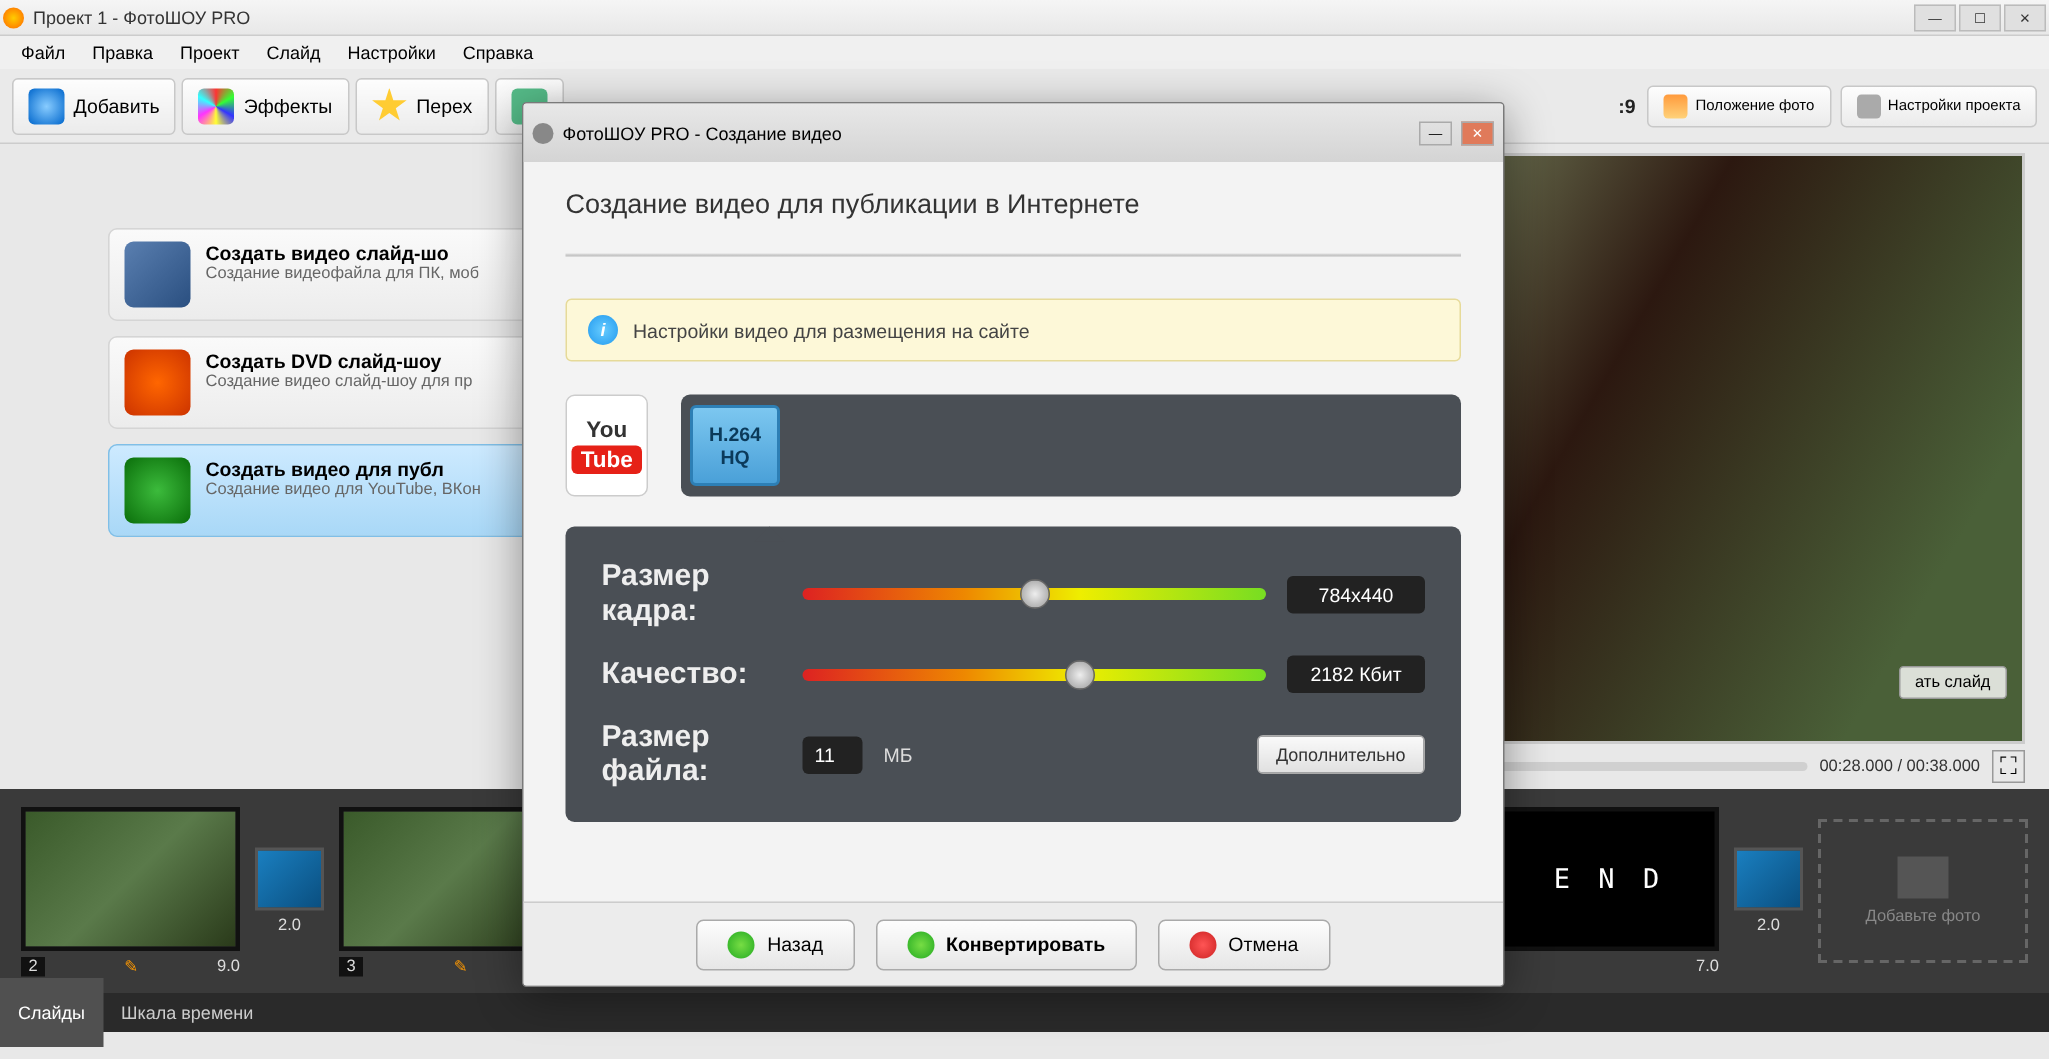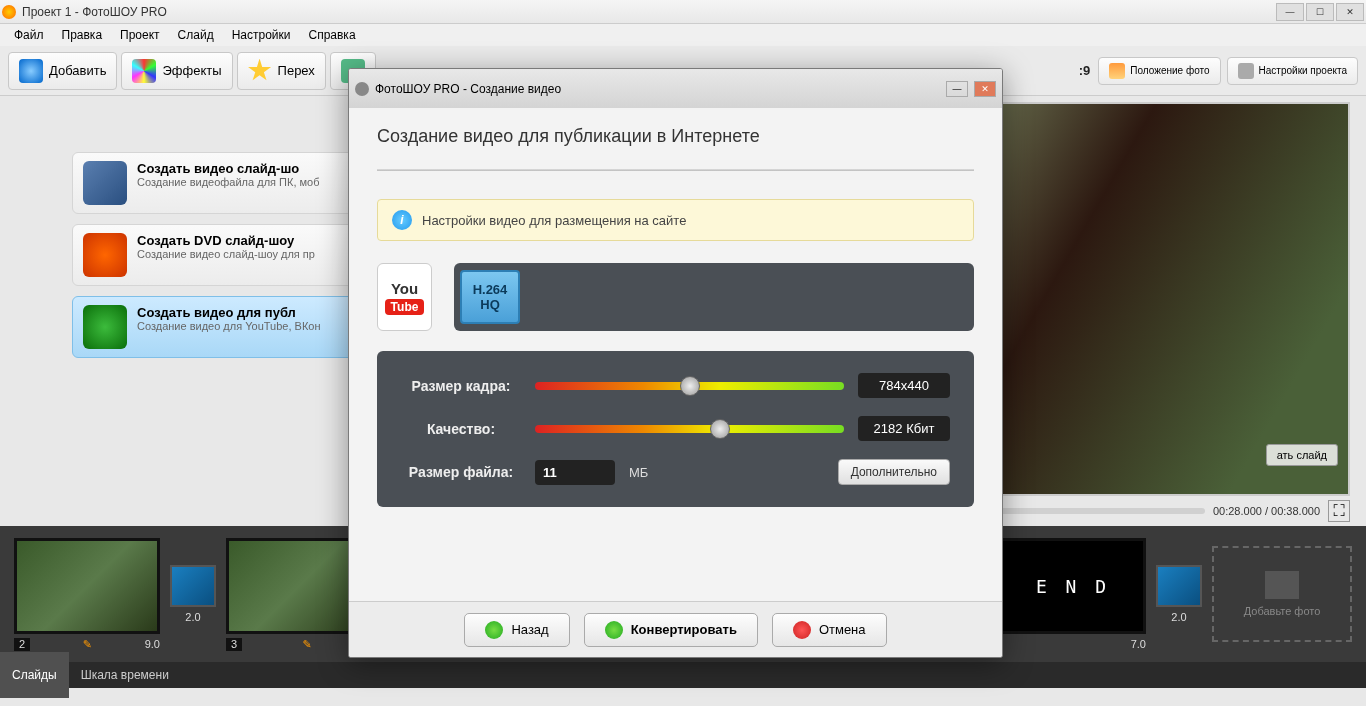--- a/index.html
+++ b/index.html
@@ -76,32 +76,32 @@
 
 .modal-body{flex:1;padding:18px 28px 10px;display:flex;flex-direction:column;}
 .modal-body h2{font-size:18px;font-weight:normal;color:#333;margin-bottom:22px;}
 .modal-sep{height:2px;background:linear-gradient(#ddd,#bbb);margin-bottom:28px;}
 
 .info-banner{background:#fdf8d8;border:1px solid #e6da99;border-radius:4px;padding:10px 14px;display:flex;align-items:center;gap:10px;font-size:13px;color:#444;margin-bottom:22px;}
 .info-banner .ii{width:20px;height:20px;background:radial-gradient(circle,#6cf,#29e);border-radius:50%;display:flex;align-items:center;justify-content:center;color:#fff;font-size:12px;font-weight:bold;font-style:italic;}
 
 .codec-row{display:flex;gap:22px;margin-bottom:20px;align-items:stretch;}
 .yt-block{width:55px;height:68px;background:#fff;border:1px solid #ccc;border-radius:6px;display:flex;flex-direction:column;align-items:center;justify-content:center;font-weight:bold;}
-.yt-block .you{color:#333;font-size:15px;} .yt-block .tube{background:#e62117;color:#fff;font-size:12px;padding:1px 6px;border-radius:4px;margin-top:2px;}
+.yt-block .you{color:#333;font-size:15px;} .yt-block .tube{background:#e62117;color:#fff;font-size:15px;padding:1px 6px;border-radius:4px;margin-top:2px;}
 .codec-strip{flex:1;background:#4a4f55;border-radius:6px;display:flex;align-items:center;padding:6px;}
 .codec-chip{width:60px;height:54px;background:linear-gradient(#7cc7f0,#4aa0d8);border:2px solid #2d7fb5;border-radius:4px;display:flex;flex-direction:column;align-items:center;justify-content:center;color:#0b3a5a;font-weight:bold;font-size:13px;}
 
 .settings-panel{background:#4a4f55;border-radius:6px;padding:22px 24px;color:#eee;position:relative;}
 .settings-panel::before{content:"";position:absolute;top:-10px;left:126px;border:10px solid transparent;border-bottom-color:#4a4f55;}
 .srow{display:flex;align-items:center;margin-bottom:18px;gap:14px;}
-.srow label{width:120px;font-size:14px;font-weight:bold;text-align:center;}
+.srow label{width:120px;font-size:20px;font-weight:bold;}
 .slider{flex:1;height:8px;border-radius:4px;background:linear-gradient(90deg,#d22 0%,#e80 35%,#ee0 60%,#7d2 100%);position:relative;}
 .slider .knob{position:absolute;top:-6px;width:20px;height:20px;background:radial-gradient(circle,#eee,#999);border-radius:50%;border:1px solid #666;transform:translateX(-50%);cursor:pointer;}
 .val-badge{min-width:92px;text-align:center;background:#222;border-radius:4px;padding:5px 8px;font-size:13px;color:#fff;}
-.num-input{width:80px;background:#222;color:#fff;border:none;border-radius:4px;padding:5px 8px;font-size:13px;text-align:left;font-weight:bold;}
+.num-input{width:40px;background:#222;color:#fff;border:none;border-radius:4px;padding:5px 8px;font-size:13px;text-align:left;}
 .suffix{font-size:13px;color:#ddd;}
 .adv-btn{margin-left:auto;background:linear-gradient(#fafafa,#e0e0e0);color:#333;border:1px solid #aaa;border-radius:4px;padding:5px 12px;font-size:12px;cursor:pointer;}
 
 .modal-footer{height:56px;border-top:1px solid #ccc;display:flex;align-items:center;justify-content:center;gap:14px;background:#ececec;}
 .f-btn{display:flex;align-items:center;gap:8px;padding:7px 20px;border-radius:5px;border:1px solid #aaa;background:linear-gradient(#fdfdfd,#e6e6e6);font-size:13px;cursor:pointer;}
 .f-btn.primary{font-weight:bold;}
 .f-btn .cico{width:18px;height:18px;border-radius:50%;display:inline-block;}
 .cico.back{background:radial-gradient(circle,#7d4,#2a2);} .cico.go{background:radial-gradient(circle,#7d4,#2a2);} .cico.cancel{background:radial-gradient(circle,#f55,#c22);}
 </style>
 </head>

